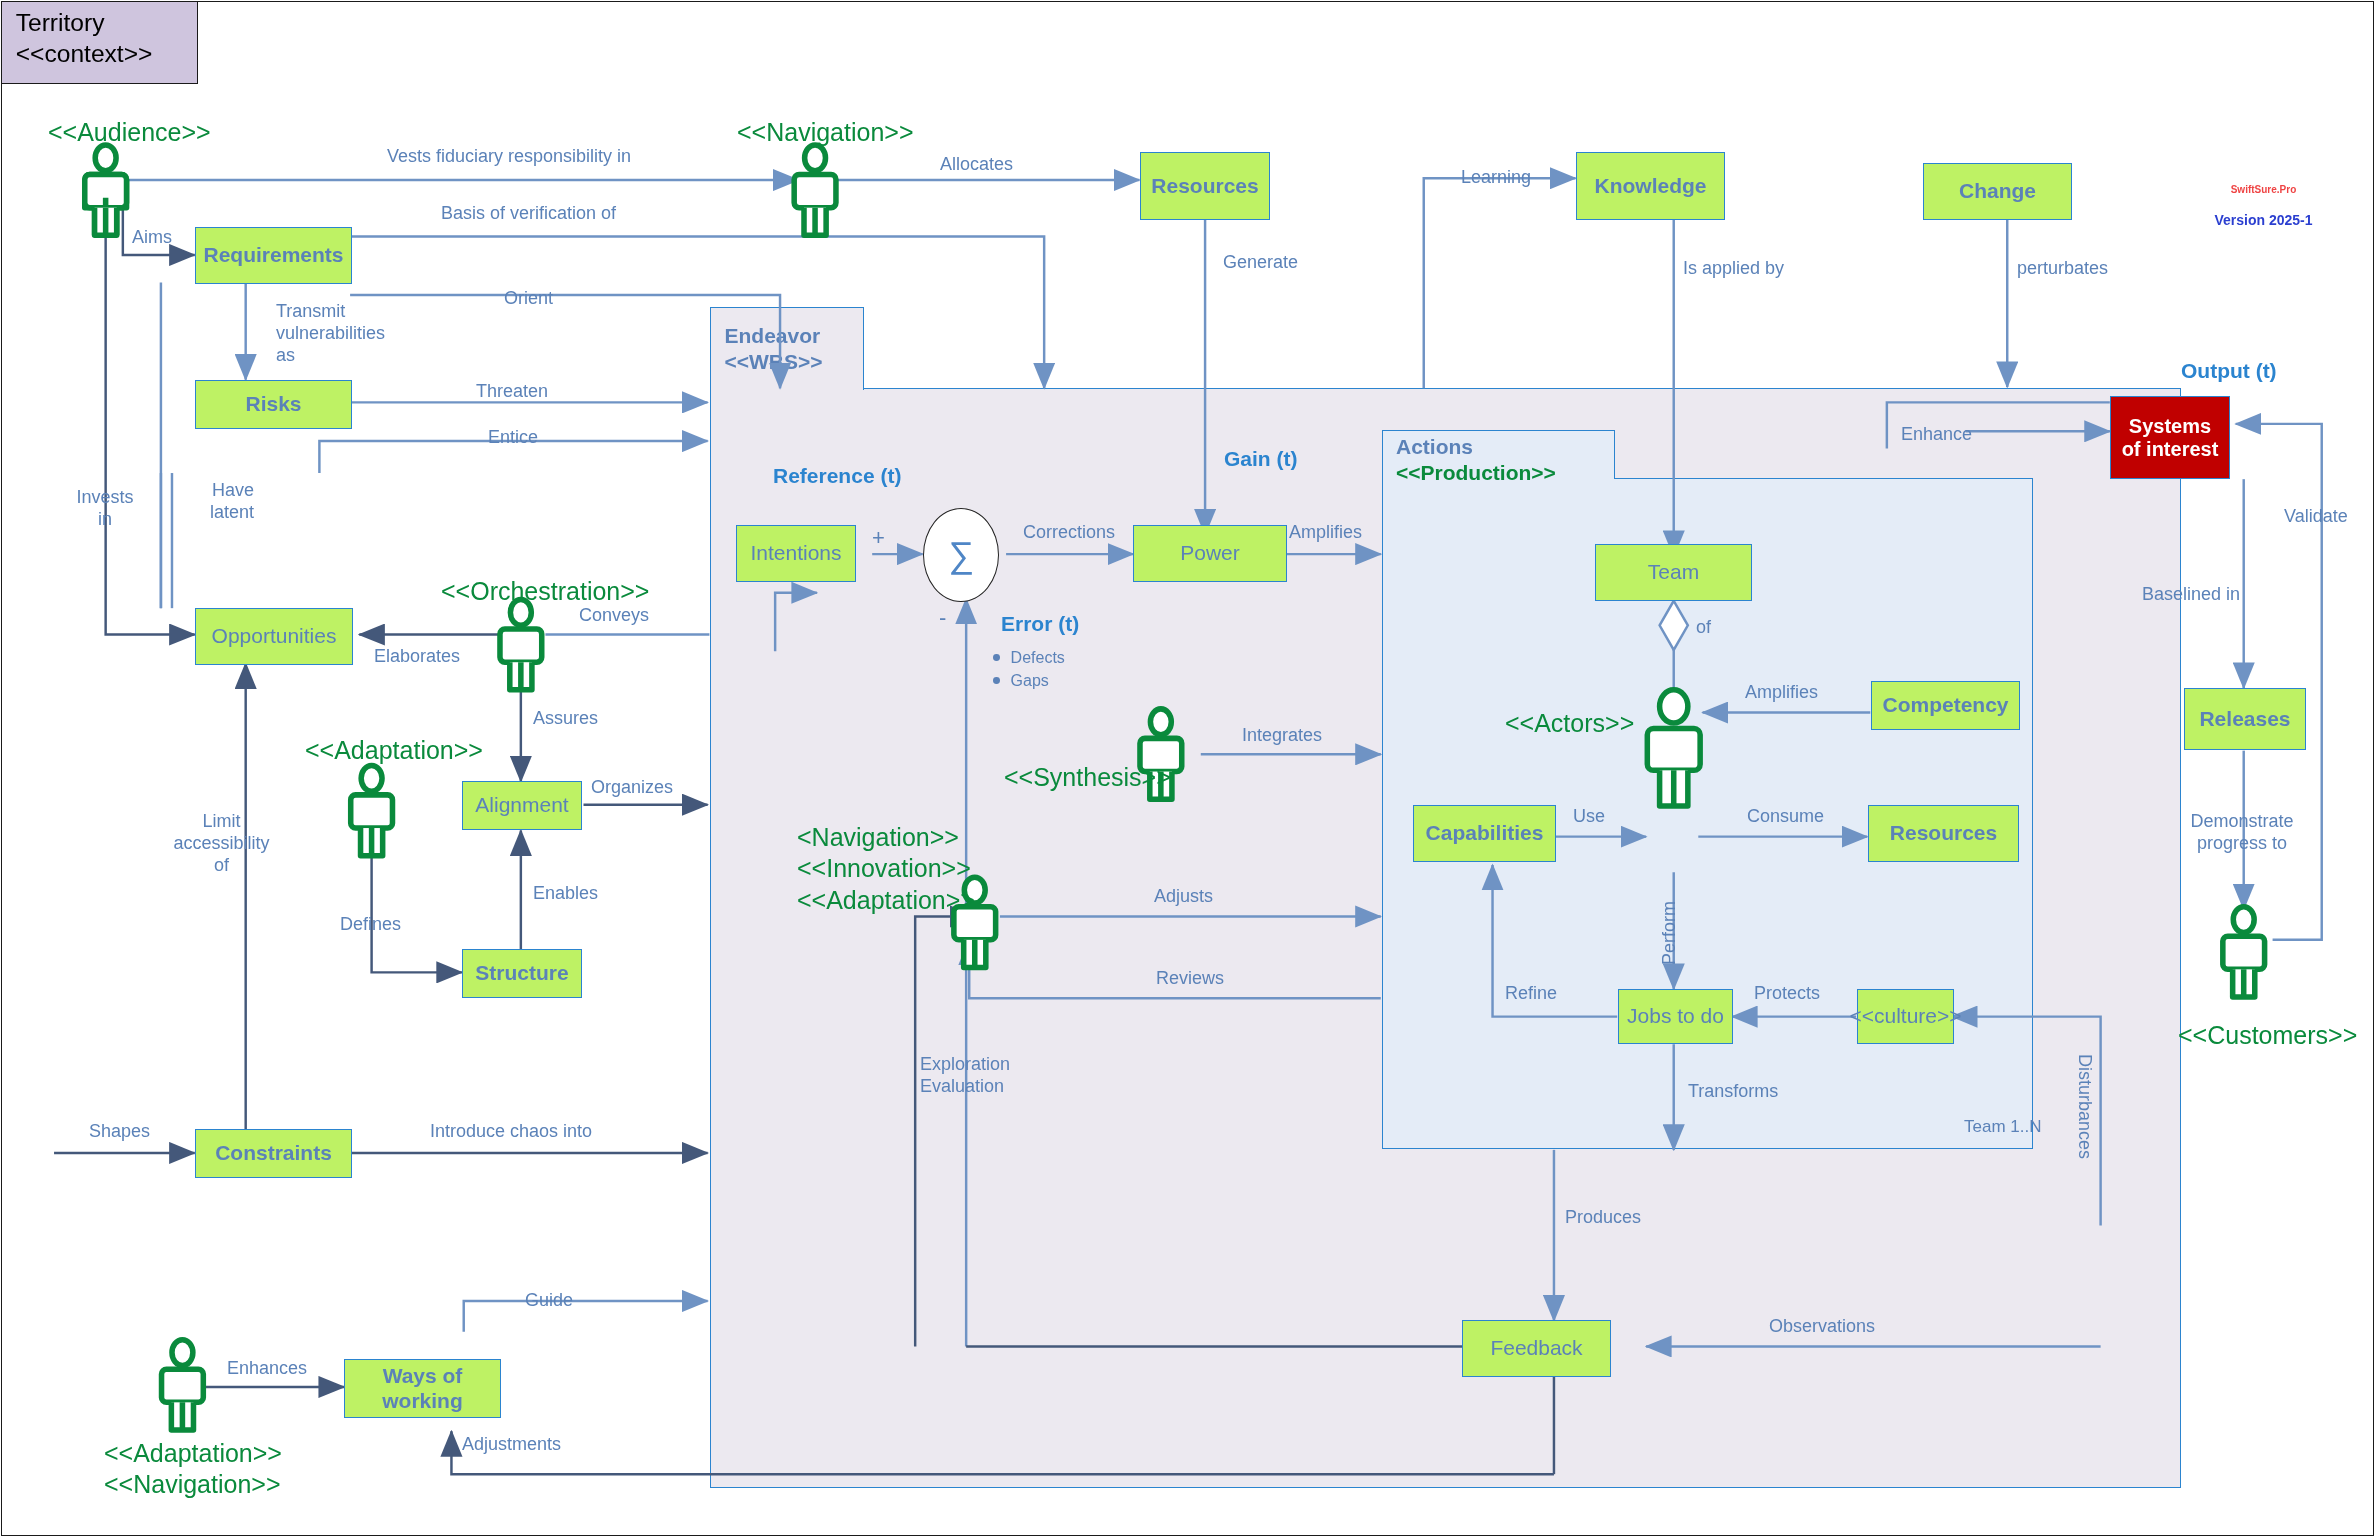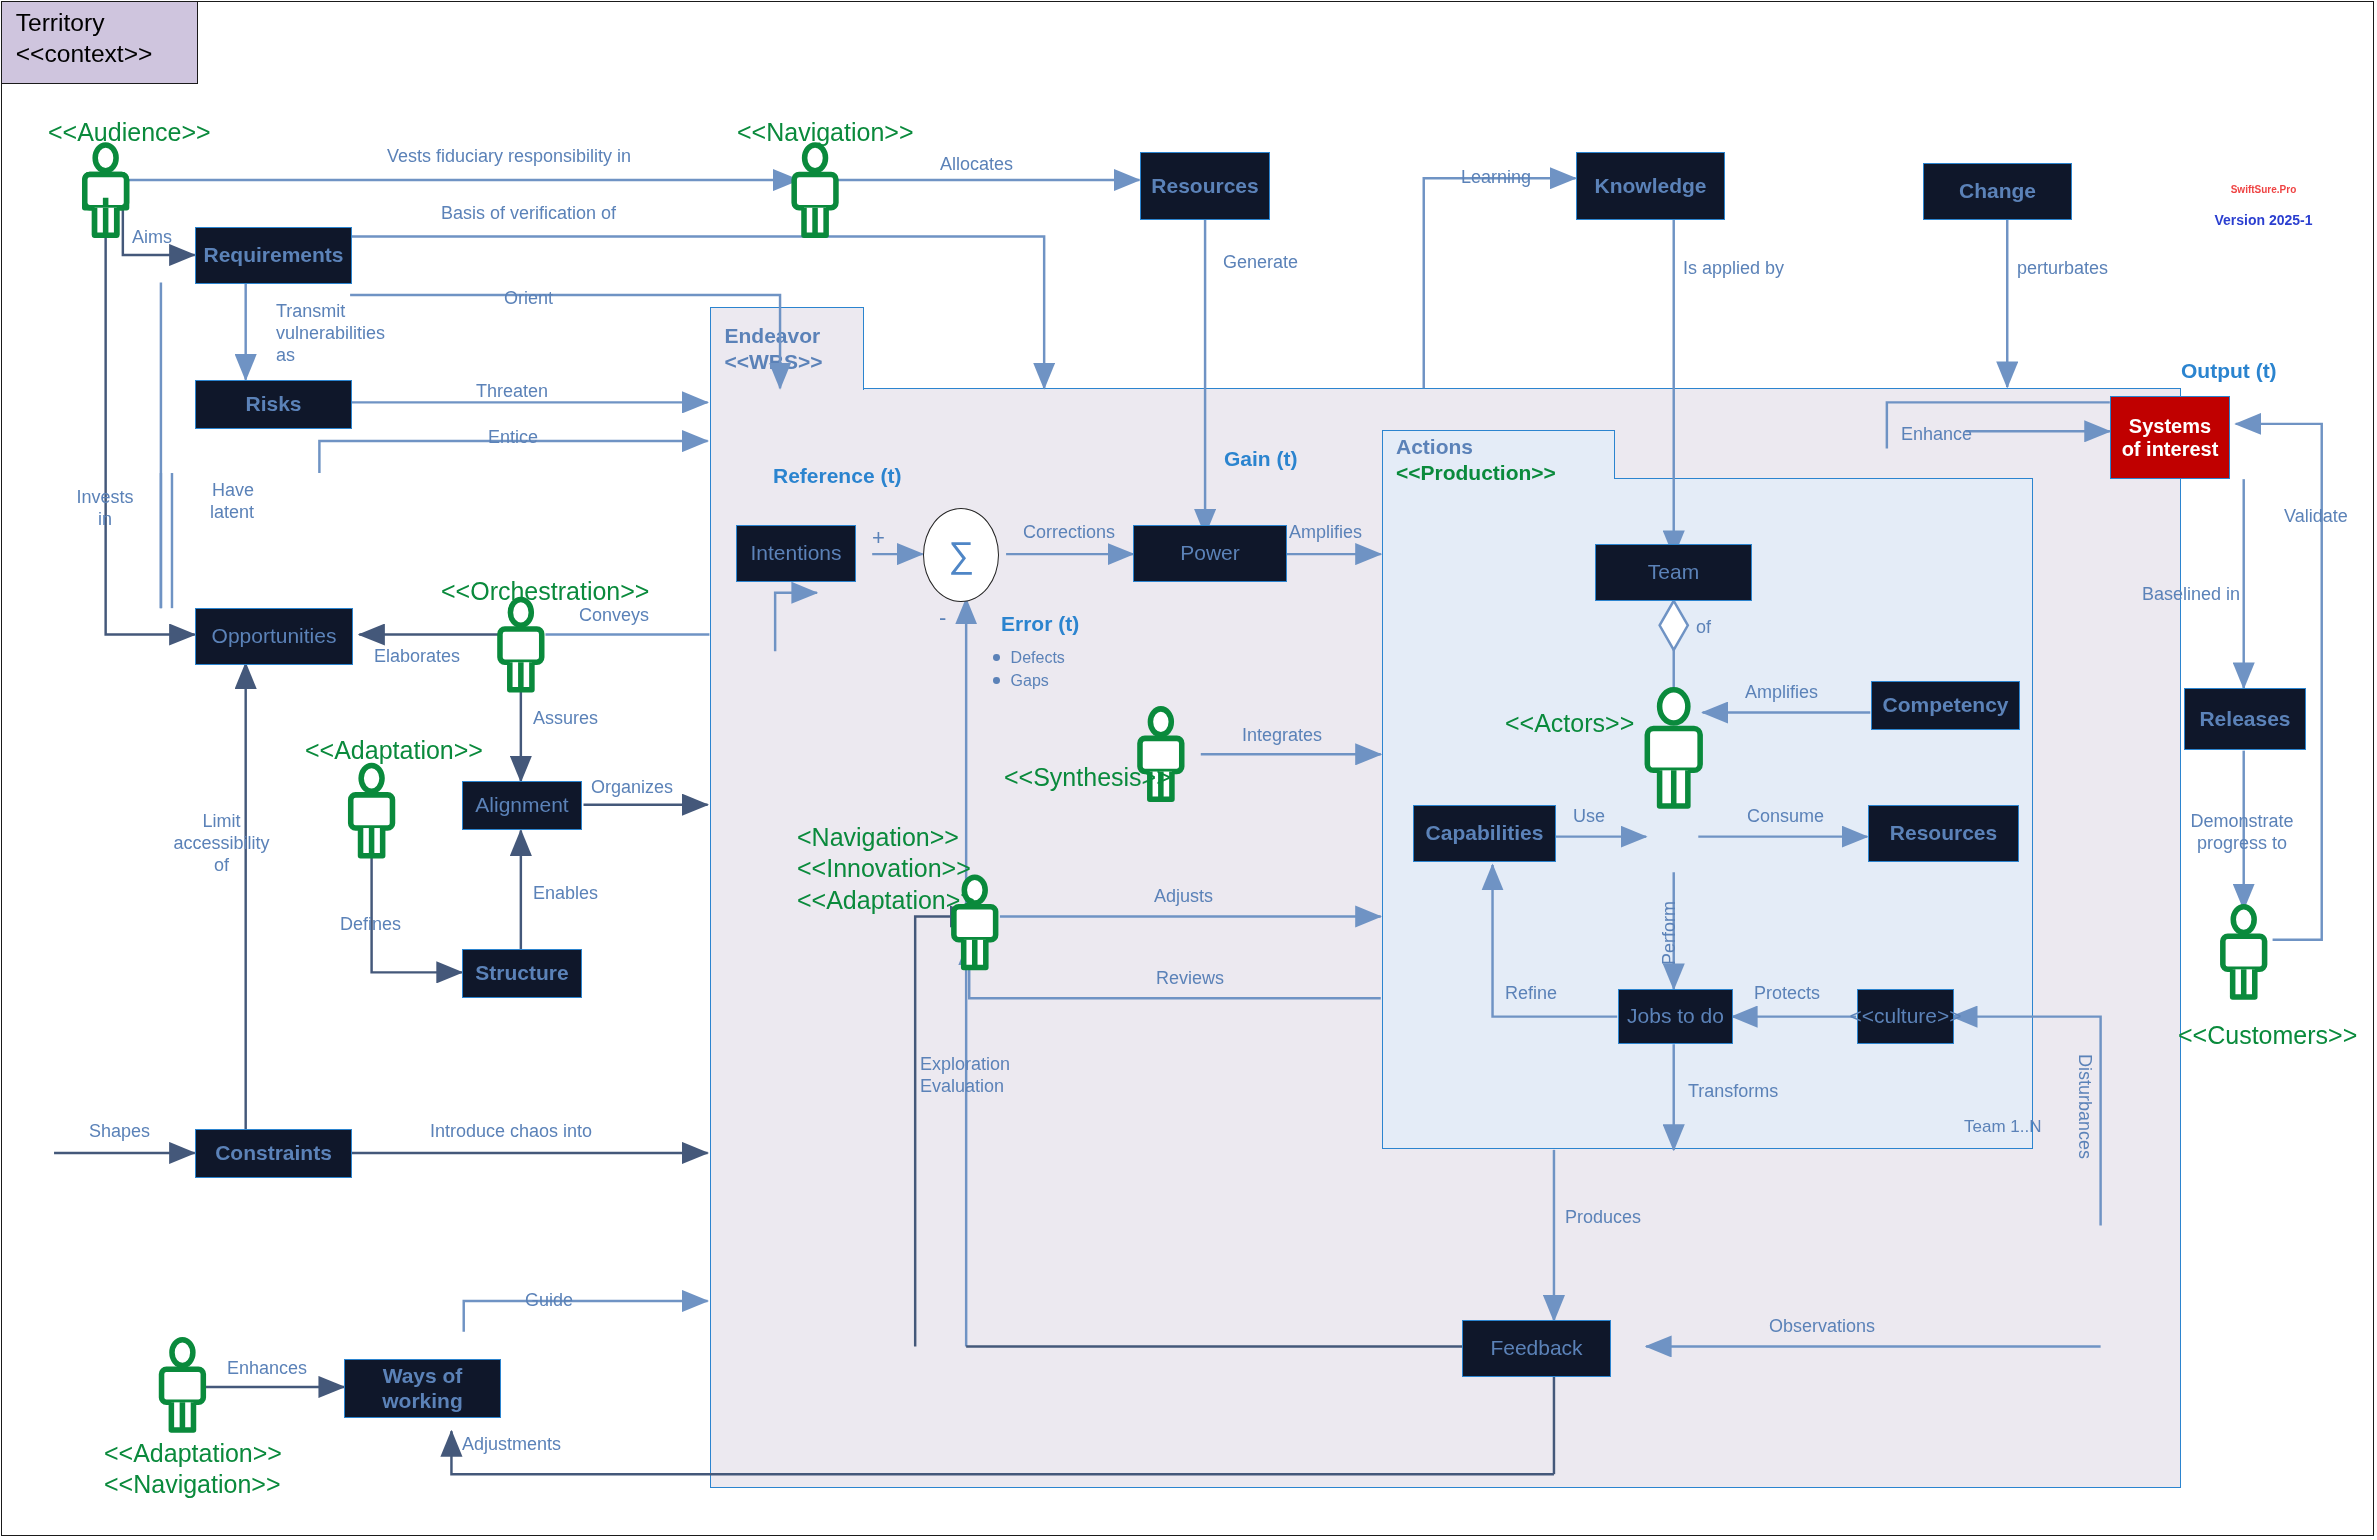--- a/index.html
+++ b/index.html
@@ -5,24 +5,24 @@
   html,body{margin:0;padding:0;background:#fff;}
   body{font-family:"Liberation Sans",sans-serif;}
   #canvas{position:relative;width:2377px;height:1540px;background:#fff;overflow:hidden;}
 
   
   .frame-outer{position:absolute;left:1.2px;top:1.2px;width:2373px;height:1535px;border:1.8px solid #1a1a1a;box-sizing:border-box;}
   .ctx-tab{position:absolute;left:1.2px;top:1.2px;width:197px;height:83px;background:#cfc5de;border:1.8px solid #1a1a1a;box-sizing:border-box;
            font-size:24.6px;color:#000;padding:6.1px 0 0 13.5px;line-height:1.25;}
 
   
-  .node{position:absolute;box-sizing:border-box;border:1.8px solid #2b84cf;background:#0f172a;
+  .node{position:absolute;box-sizing:border-box;border:1.8px solid #2b84cf;background:#bef264;
         display:flex;align-items:center;justify-content:center;text-align:center;
         color:#5b82b8;font-weight:bold;font-size:21px;line-height:1.15;}
-  .node.lav{background:#0f172a;}
+  .node.lav{background:#bef264;}
   .node.red{background:#c00000;color:#fff;border-color:#2b84cf;font-size:20px;}
   .node.plain{font-weight:normal;}
 
   
   .pkg{position:absolute;box-sizing:border-box;border:1.8px solid #2b84cf;}
   .pkg.endeavor{background:#ece9f0;}
   .pkg.actions{background:#e4ecf7;}
   .pkg-tab{position:absolute;box-sizing:border-box;border:1.8px solid #2b84cf;border-bottom:none;
            display:flex;flex-direction:column;justify-content:center;padding-left:13.5px;
            font-weight:bold;font-size:21px;color:#5b82b8;line-height:1.22;}

